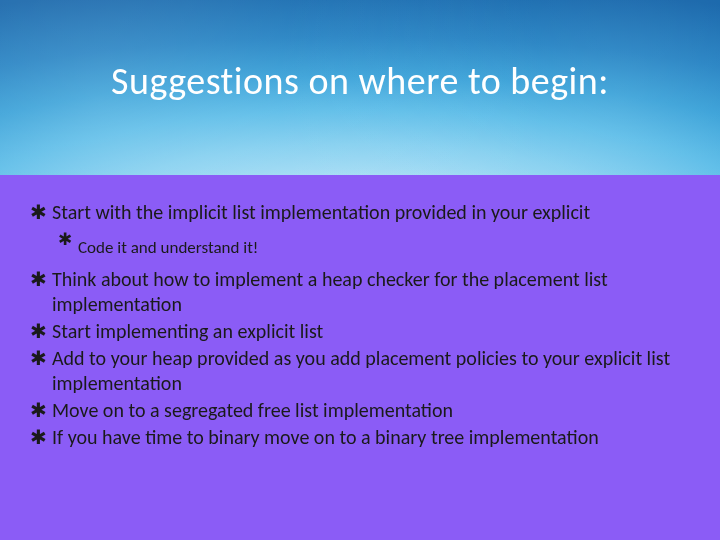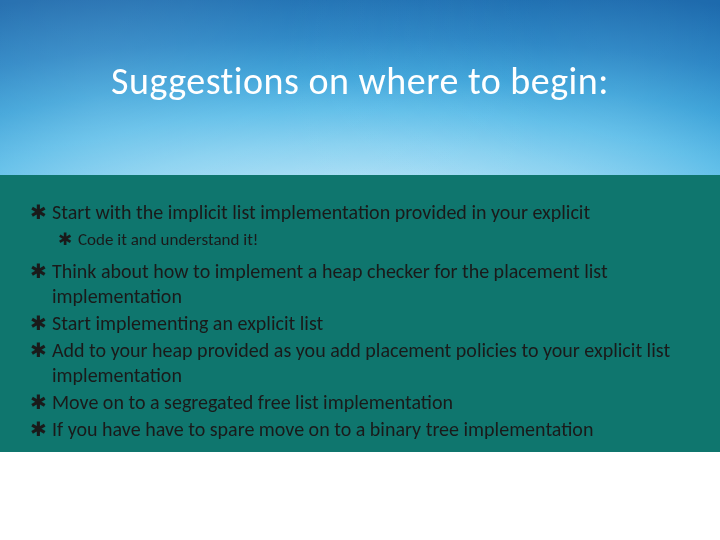--- a/index.html
+++ b/index.html
@@ -1,20 +1,20 @@
 <!DOCTYPE html>
 <html><head>
 <meta charset="utf-8">
 <style>
   * { margin: 0; padding: 0; box-sizing: border-box; }
   html, body { width: 720px; height: 540px; overflow: hidden; font-family: "Segoe UI", "Candara", "Calibri", sans-serif; }
   .slide {
     width: 720px;
-    height: 452px;
-    background: #0f766e;
+    height: 540px;
+    background: #8b5cf6;
     position: relative;
   }
   .header-band {
     position: absolute;
     top: 0; left: 0; right: 0;
     height: 175px;
     background: radial-gradient(ellipse 120% 140% at 50% 130%,
       #bfe6f7 0%,
       #a7ddf5 18%,
       #7ecdef 34%,
@@ -81,21 +81,21 @@
     align-items: flex-start;
     margin: 4px 0 8px 28px;
     font-size: 17px;
     line-height: 1.3;
   }
   .lvl2 .bullet {
     flex: 0 0 20px;
     font-size: 17px;
     color: #1a1a1a;
   }
-  .lvl2 .text { flex: 1; }
+  .lvl2 .text { flex: 1; margin-top: 8px; }
 </style>
 </head>
 <body>
 
 <div class="slide">
   <div class="header-band"></div>
   <div class="title">Suggestions on where to begin:</div>
 
   <div class="body">
 
@@ -124,17 +124,17 @@
       <span class="text">Add to your heap provided as you add placement policies to your explicit list implementation</span>
     </div>
 
     <div class="lvl1">
       <span class="bullet">✱</span>
       <span class="text">Move on to a segregated free list implementation</span>
     </div>
 
     <div class="lvl1">
       <span class="bullet">✱</span>
-      <span class="text">If you have have to spare move on to a binary tree implementation</span>
+      <span class="text">If you have time to binary move on to a binary tree implementation</span>
     </div>
 
   </div>
 </div>
 
 </body></html>

